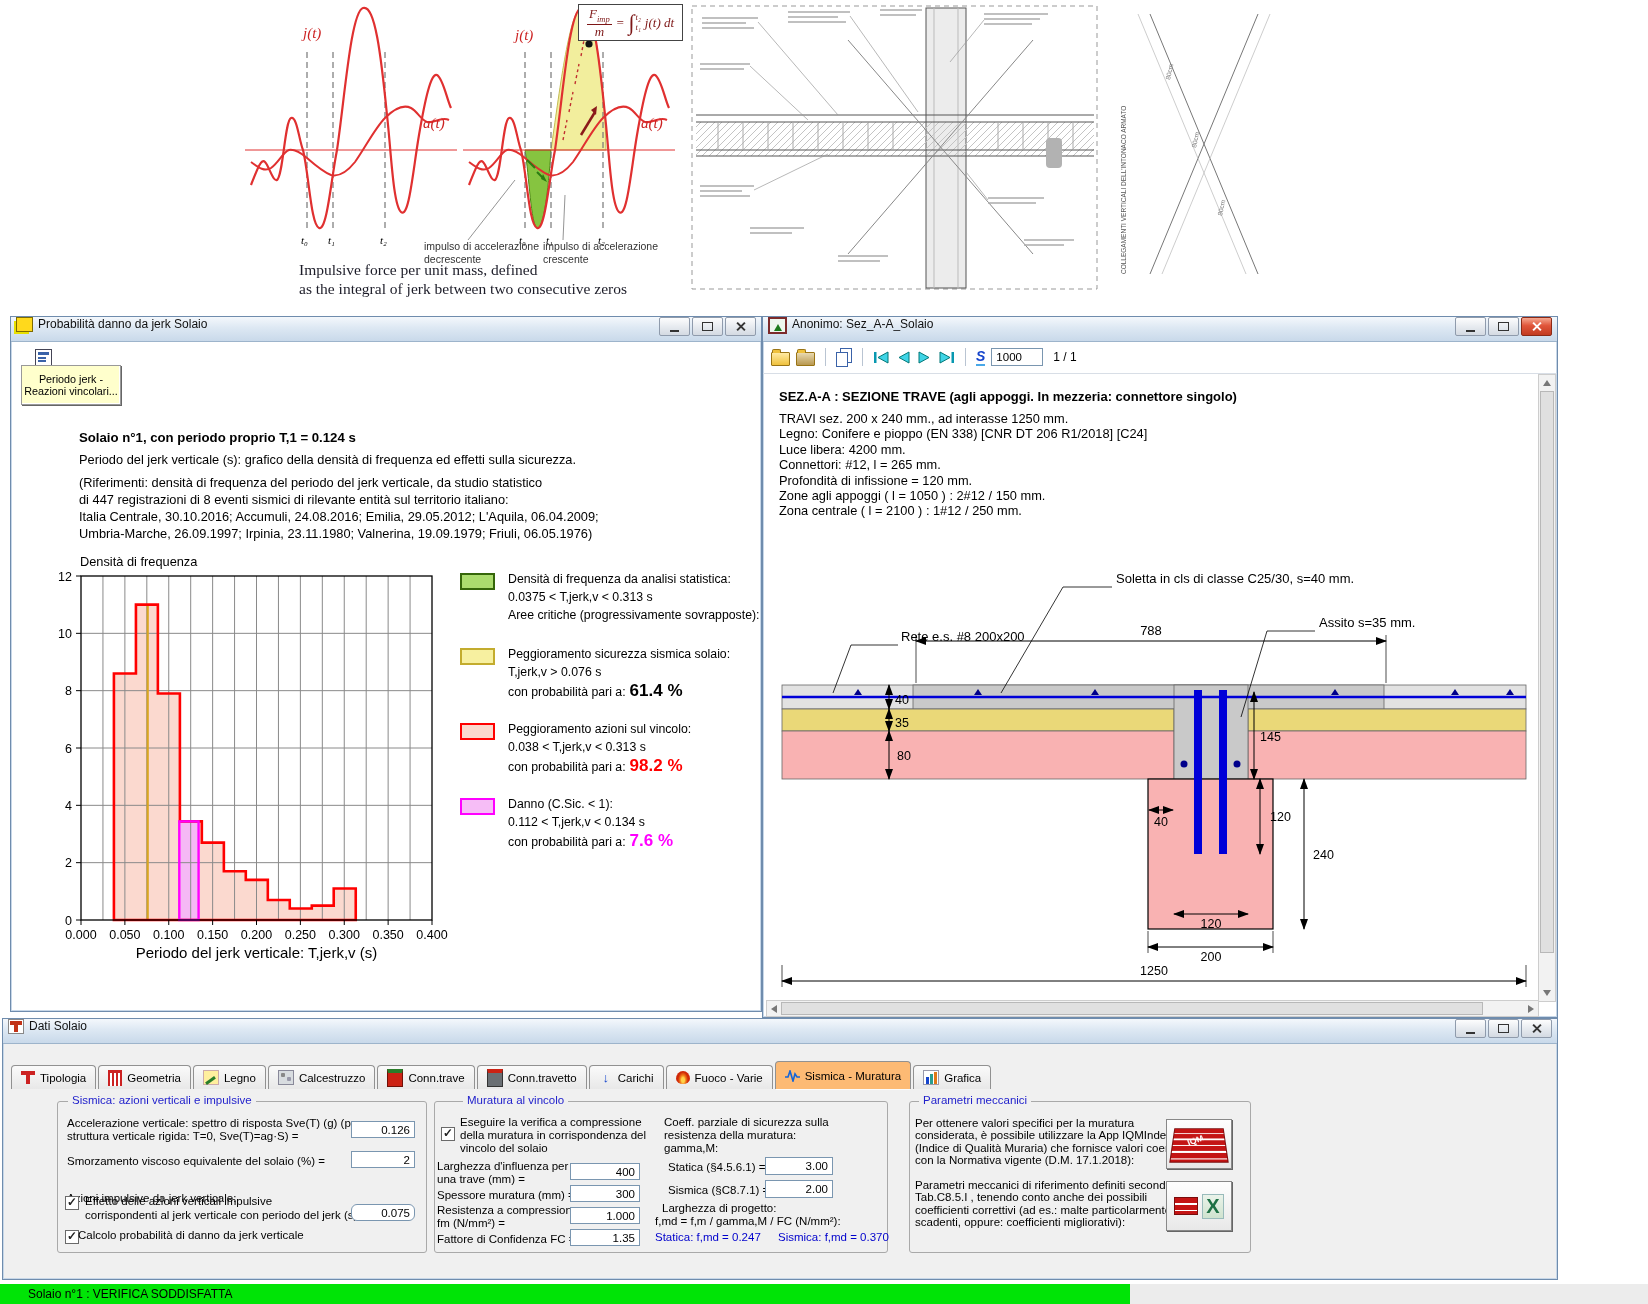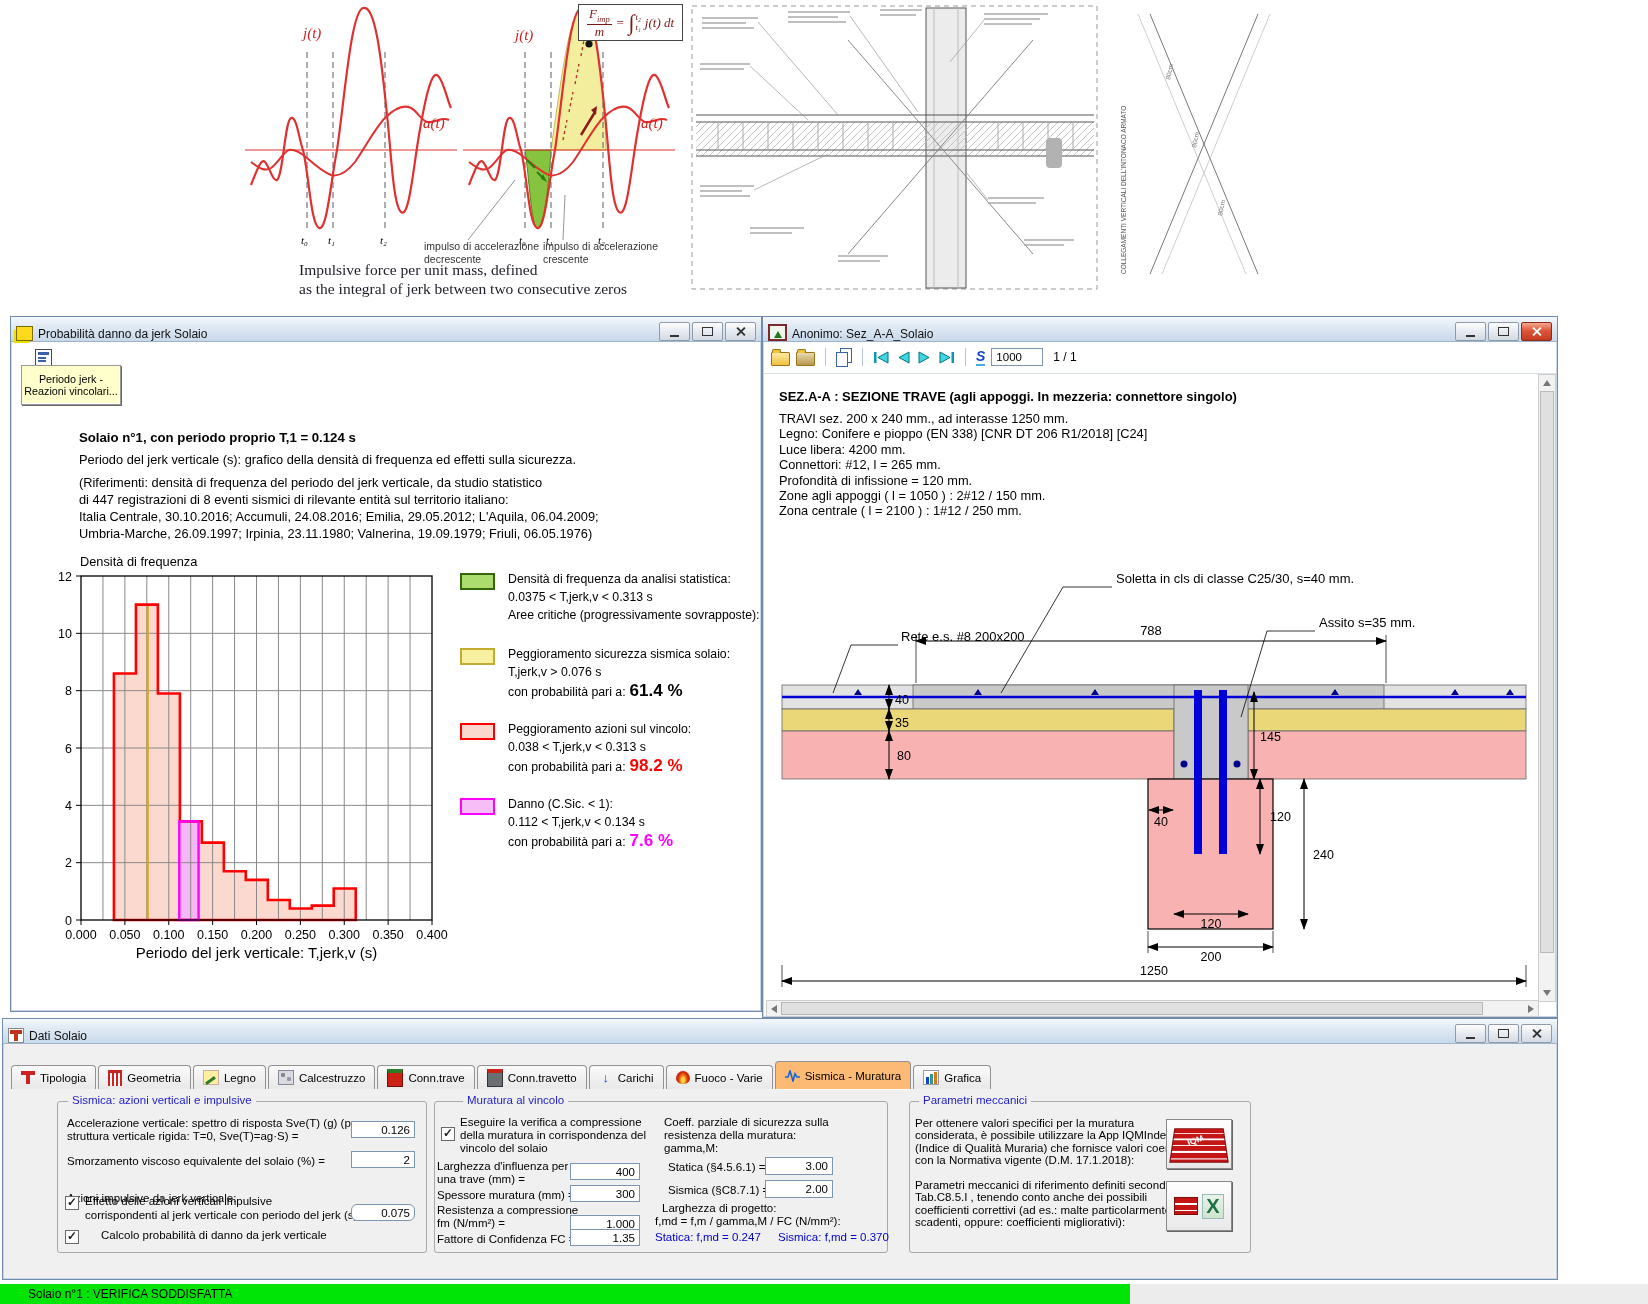--- a/index.html
+++ b/index.html
@@ -2,21 +2,21 @@
 <html><head>
 <meta charset="utf-8">
 <style>
   html,body{margin:0;padding:0}
   body{width:1648px;height:1304px;position:relative;background:#fff;
        font-family:"Liberation Sans",sans-serif;overflow:hidden;color:#000}
   .abs{position:absolute}
   
   .win{position:absolute;border:1px solid #6f8cad;background:#fff;box-shadow:0 0 0 1px #c7d7e8 inset}
   .titlebar{height:24px;background:linear-gradient(#f4f8fc,#dde8f3 45%,#c9d9ea);
-            border-bottom:1px solid #9db4cb;display:flex;align-items:flex-end;gap:5px;
+            border-bottom:1px solid #9db4cb;display:flex;align-items:flex-start;gap:5px;
             padding:0 5px;font-size:12px;color:#111}
   .winbtns{margin-left:auto;display:flex;gap:2px}
   .winbtn{width:29px;height:17px;border:1px solid #8f9bac;border-radius:2px;
           background:linear-gradient(#fdfdfd,#e7ebf0 50%,#d4dae2);
           display:flex;align-items:center;justify-content:center}
   .winbtn.red{background:linear-gradient(#f5a890,#e0553a 45%,#c23b20);border-color:#8c2a16}
   .g-min{width:9px;height:3px;border-bottom:2px solid #333;margin-top:6px}
   .g-max{width:9px;height:7px;border:1.5px solid #333}
   .g-close{width:9px;height:9px;position:relative}
   .g-close:before,.g-close:after{content:"";position:absolute;left:4px;top:-1px;width:2px;height:11px;background:#333}
@@ -572,37 +572,37 @@
   <div class="lbl" style="left:64px;top:111px">struttura verticale rigida: T=0, Sve(T)=ag·S) =</div>
   <input class="fld abs" style="left: 348px; top: 102px; width: 64px; height: 17px;" readonly="" value="0.126">
   <div class="lbl" style="left:64px;top:136px">Smorzamento viscoso equivalente del solaio (%) =</div>
   <input class="fld abs" style="left: 348px; top: 132px; width: 64px; height: 17px;" readonly="" value="2">
   <div class="lbl" style="left:64px;top:173px">Azioni impulsive da jerk verticale:</div>
   <span class="cb checked" style="left:62px;top:177px"></span>
   <div class="lbl" style="left:82px;top:176px">Effetto delle azioni verticali impulsive</div>
   <div class="lbl" style="left:82px;top:190px">corrispondenti al jerk verticale con periodo del jerk (s) =</div>
   <input class="fld abs" style="left: 348px; top: 185px; width: 64px; height: 17px; border-radius: 6px;" readonly="" value="0.075">
   <span class="cb checked" style="left:62px;top:211px"></span>
-  <div class="lbl" style="left:98px;top:210px">Calcolo probabilità di danno da jerk verticale</div>
+  <div class="lbl" style="left:75px;top:210px">Calcolo probabilità di danno da jerk verticale</div>
 
   <div class="grp" style="left:431px;top:82px;width:452px;height:150px">
     <span class="grp-title" style="left:28px">Muratura al vincolo</span>
   </div>
   <span class="cb checked" style="left:438px;top:108px"></span>
   <div class="lbl" style="left:457px;top:97px">Eseguire la verifica a compressione</div>
   <div class="lbl" style="left:457px;top:110px">della muratura in corrispondenza del</div>
   <div class="lbl" style="left:457px;top:123px">vincolo del solaio</div>
   <div class="lbl" style="left:434px;top:141px">Larghezza d'influenza per</div>
   <div class="lbl" style="left:434px;top:154px">una trave (mm) =</div>
   <input class="fld abs" style="left: 567px; top: 144px; width: 70px; height: 17px;" readonly="" value="400">
   <div class="lbl" style="left:434px;top:170px">Spessore muratura (mm) =</div>
   <input class="fld abs" style="left: 567px; top: 166px; width: 70px; height: 17px;" readonly="" value="300">
   <div class="lbl" style="left:434px;top:185px">Resistenza a compressione</div>
   <div class="lbl" style="left:434px;top:198px">fm (N/mm²) =</div>
-  <input class="fld abs" style="left: 567px; top: 188px; width: 70px; height: 17px; margin-top: 8px;" readonly="" value="1.000">
+  <input class="fld abs" style="left: 567px; top: 188px; width: 70px; height: 17px;" readonly="" value="1.000">
   <div class="lbl" style="left:434px;top:214px">Fattore di Confidenza FC =</div>
   <input class="fld abs" style="left: 567px; top: 210px; width: 70px; height: 17px;" readonly="" value="1.35">
   <div class="lbl" style="left:661px;top:97px">Coeff. parziale di sicurezza sulla</div>
   <div class="lbl" style="left:661px;top:110px">resistenza della muratura:</div>
   <div class="lbl" style="left:661px;top:123px">gamma,M:</div>
   <div class="lbl" style="left:665px;top:142px">Statica (§4.5.6.1) =</div>
   <input class="fld abs" style="left: 762px; top: 138px; width: 68px; height: 18px;" readonly="" value="3.00">
   <div class="lbl" style="left:665px;top:165px">Sismica (§C8.7.1) =</div>
   <input class="fld abs" style="left: 762px; top: 161px; width: 68px; height: 18px;" readonly="" value="2.00">
   <div class="lbl" style="left:659px;top:183px">Larghezza di progetto:</div>

